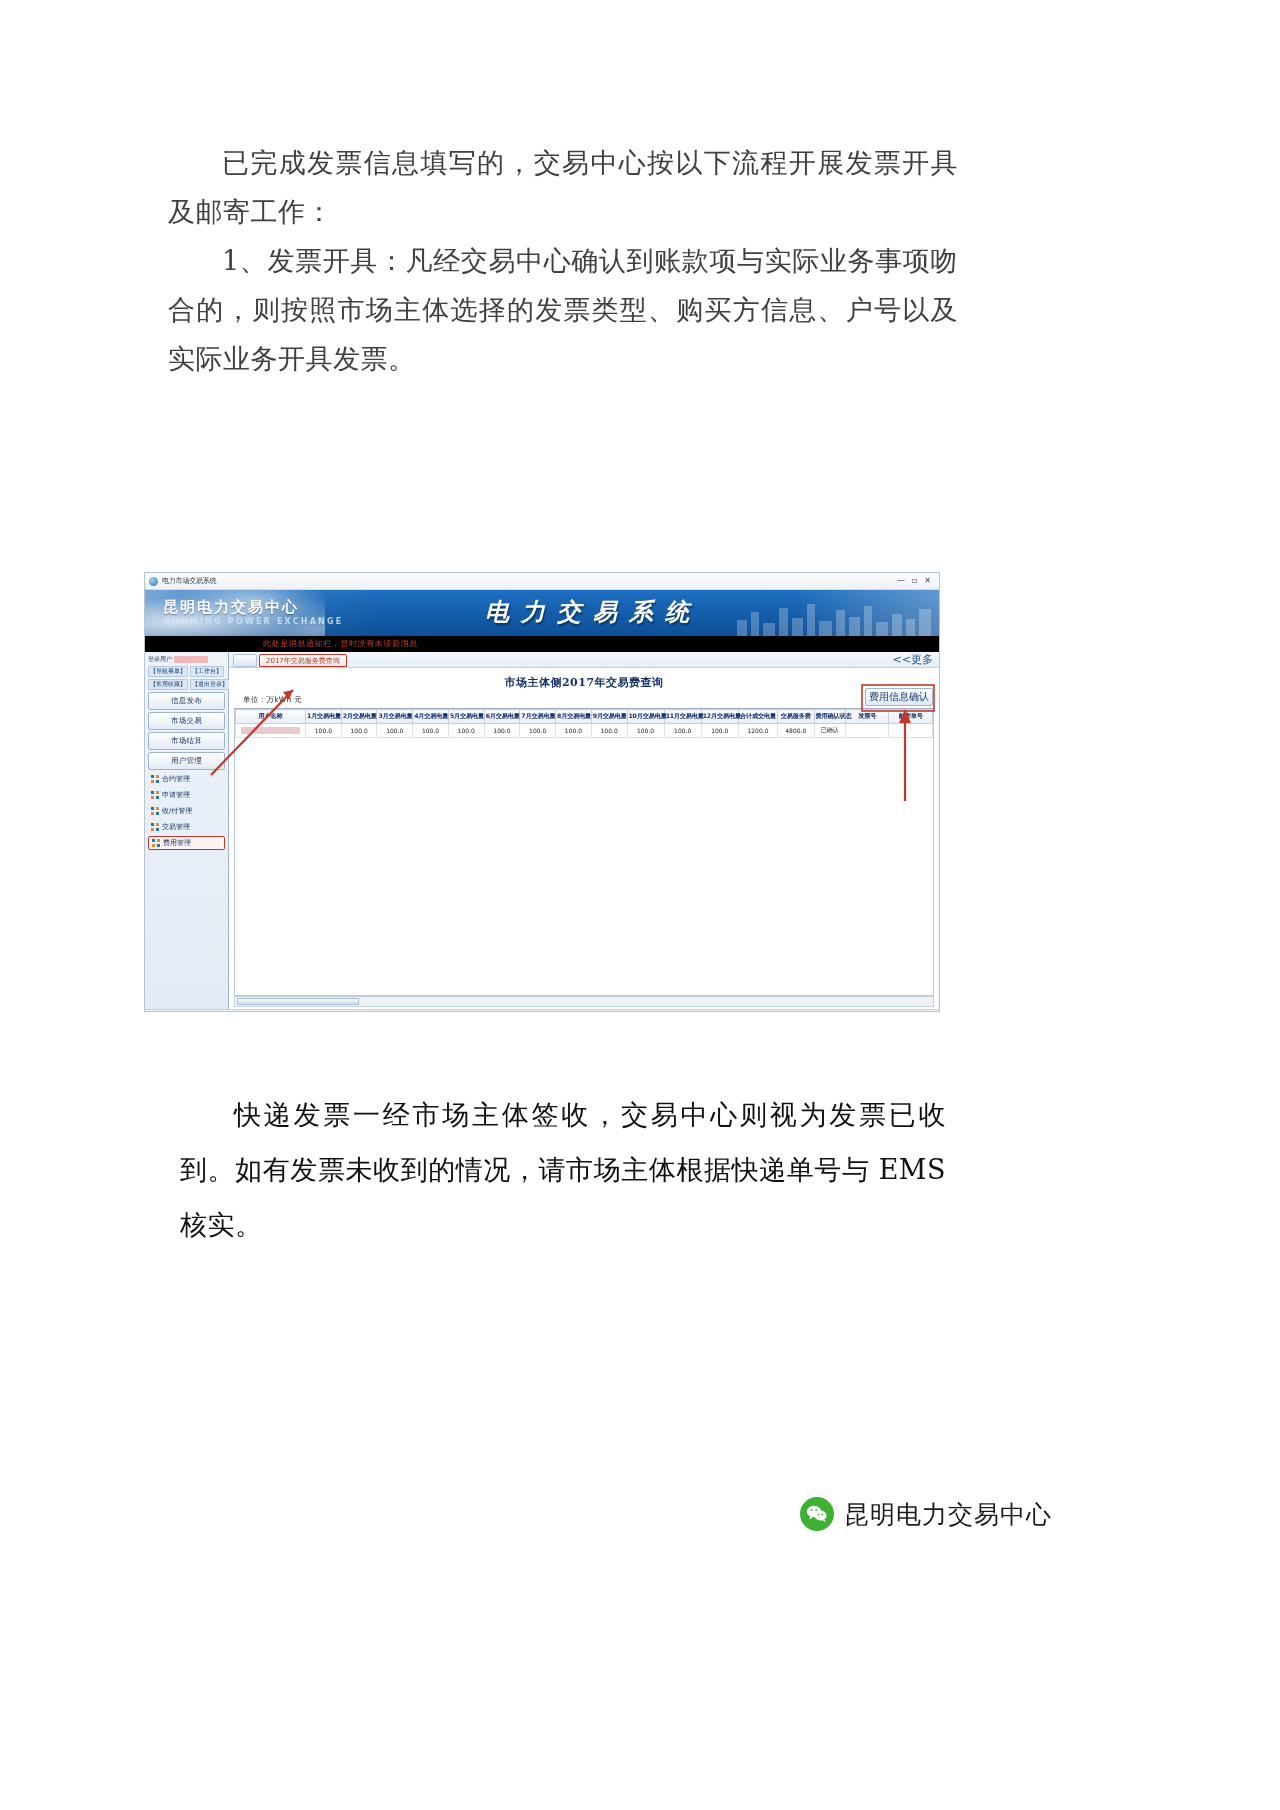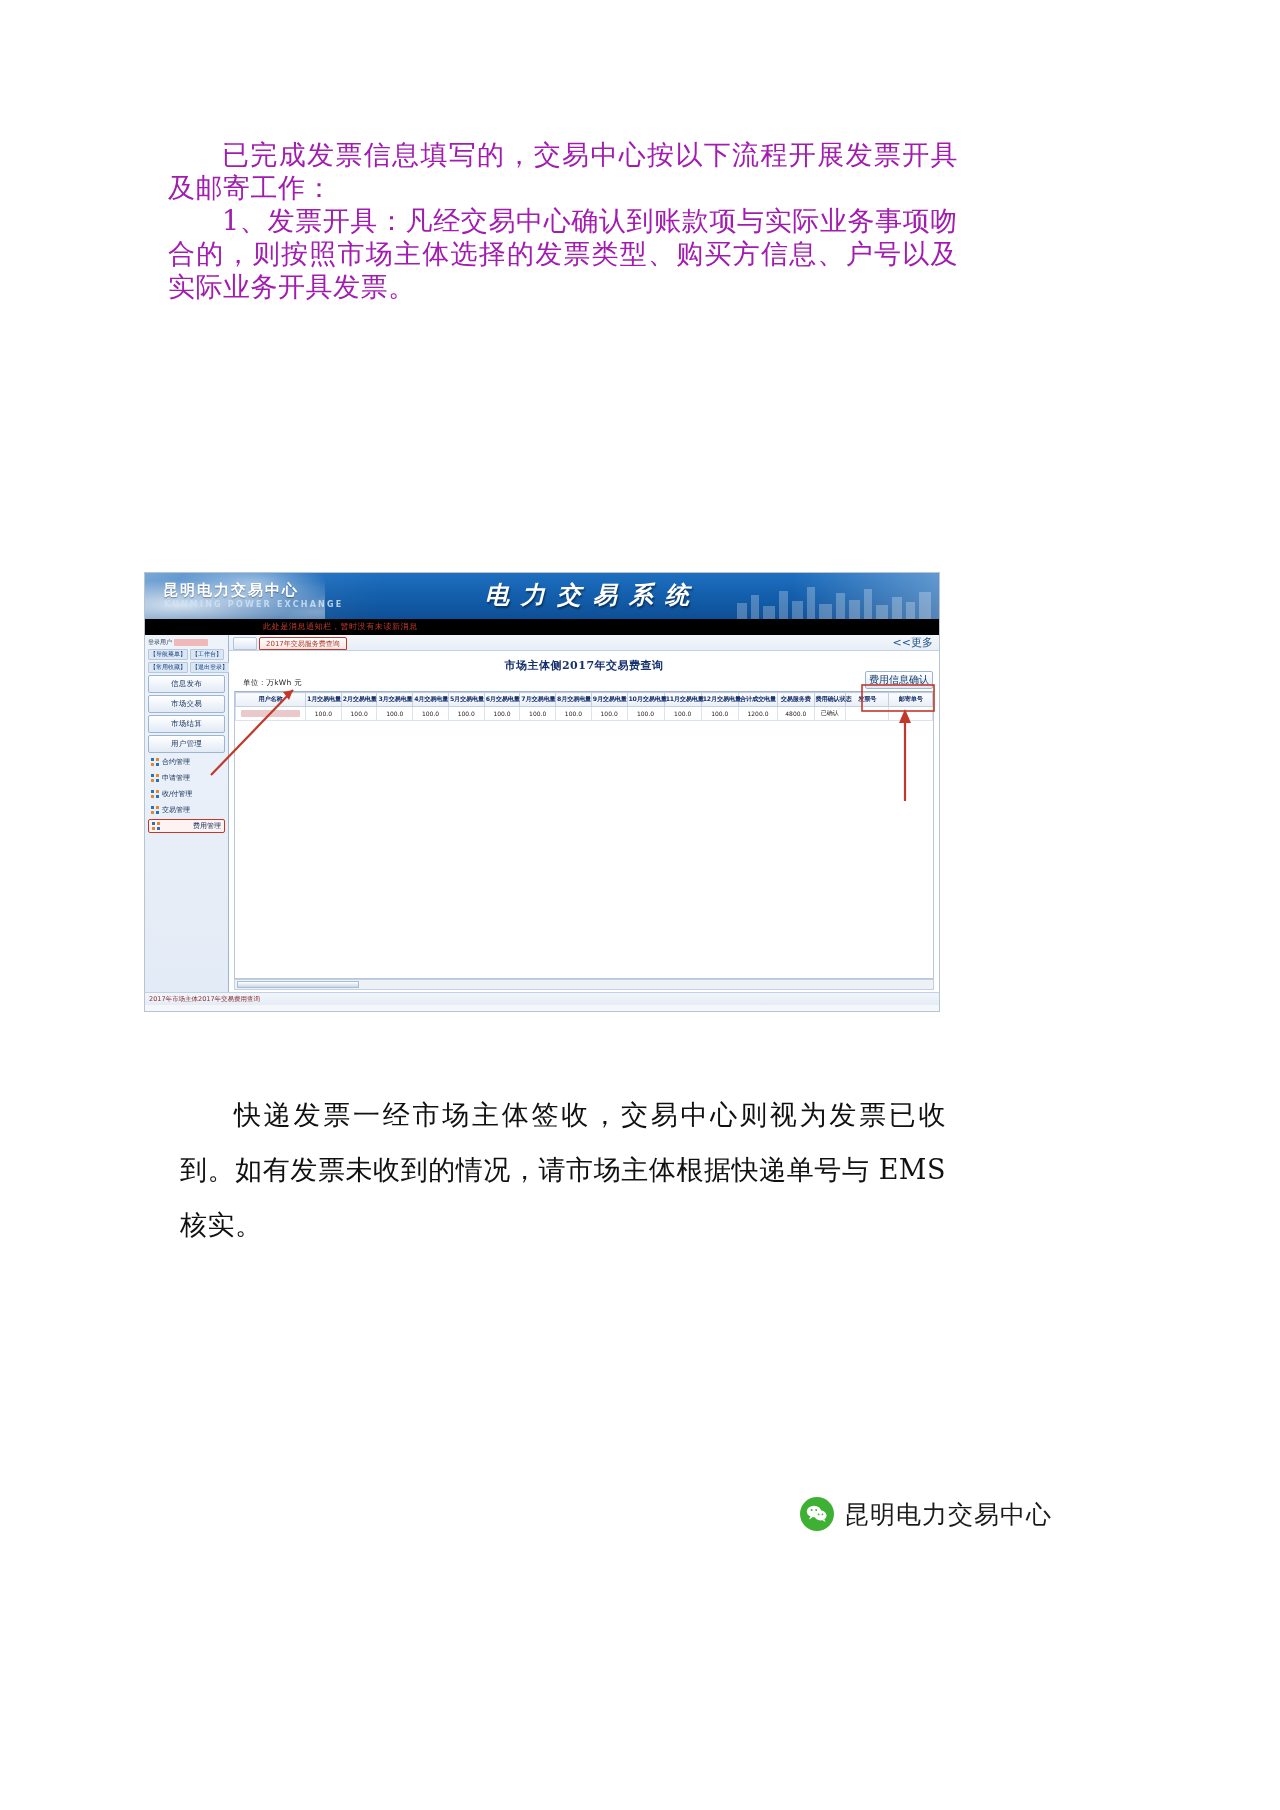--- a/index.html
+++ b/index.html
@@ -16,22 +16,22 @@
   }
 
   
   .doc-text {
     position: absolute;
     left: 168px;
     top: 138px;
     width: 790px;
     font-family: "DejaVu Serif", "Liberation Serif", serif;
     font-size: 27px;
-    line-height: 33px;
-    color: #a21caf;
+    line-height: 49px;
+    color: #404040;
     letter-spacing: 0.5px;
     text-align: justify;
   }
   .doc-text p {
     margin: 0;
     text-indent: 2em;
   }
 
   .doc-text-bottom {
     position: absolute;
@@ -220,21 +220,20 @@
     display: flex; align-items: center;
     font-size: 7px;
     color: #14325c;
     padding-left: 3px;
     box-sizing: border-box;
   }
   .sb-sub.highlight {
     border: 1.5px solid #c0392b;
     border-radius: 2px;
     background: #fdf3f2;
-    gap: 30px;
   }
   .sb-ico {
     width: 8px; height: 8px;
     margin-right: 3px;
     flex: 0 0 auto;
     background:
       linear-gradient(#2f6fb5,#2f6fb5) 0 0/3px 3px no-repeat,
       linear-gradient(#e08a2e,#e08a2e) 5px 0/3px 3px no-repeat,
       linear-gradient(#e08a2e,#e08a2e) 0 5px/3px 3px no-repeat,
       linear-gradient(#2f6fb5,#2f6fb5) 5px 5px/3px 3px no-repeat;
@@ -419,20 +418,29 @@
 </head>
 <body>
 
 <div class="doc-text">
   <p>已完成发票信息填写的，交易中心按以下流程开展发票开具及邮寄工作：</p>
   <p>1、发票开具：凡经交易中心确认到账款项与实际业务事项吻合的，则按照市场主体选择的发票类型、购买方信息、户号以及实际业务开具发票。</p>
 </div>
 
 <div class="screenshot">
 
+  <div class="os-titlebar">
+    <span class="os-ico"></span>
+    <span class="os-title">电力市场交易系统</span>
+    <span class="os-btns">
+      <span class="os-btn">—</span>
+      <span class="os-btn">▫</span>
+      <span class="os-btn">✕</span>
+    </span>
+  </div>
 
   <div class="app-banner">
     <div class="banner-clouds"></div>
     <div class="banner-city">
       <span class="b" style="left:8px;  width:10px; height:16px;"></span>
       <span class="b" style="left:22px; width:8px;  height:24px;"></span>
       <span class="b" style="left:34px; width:12px; height:13px;"></span>
       <span class="b" style="left:50px; width:9px;  height:28px;"></span>
       <span class="b" style="left:63px; width:11px; height:18px;"></span>
       <span class="b" style="left:78px; width:8px;  height:32px;"></span>

